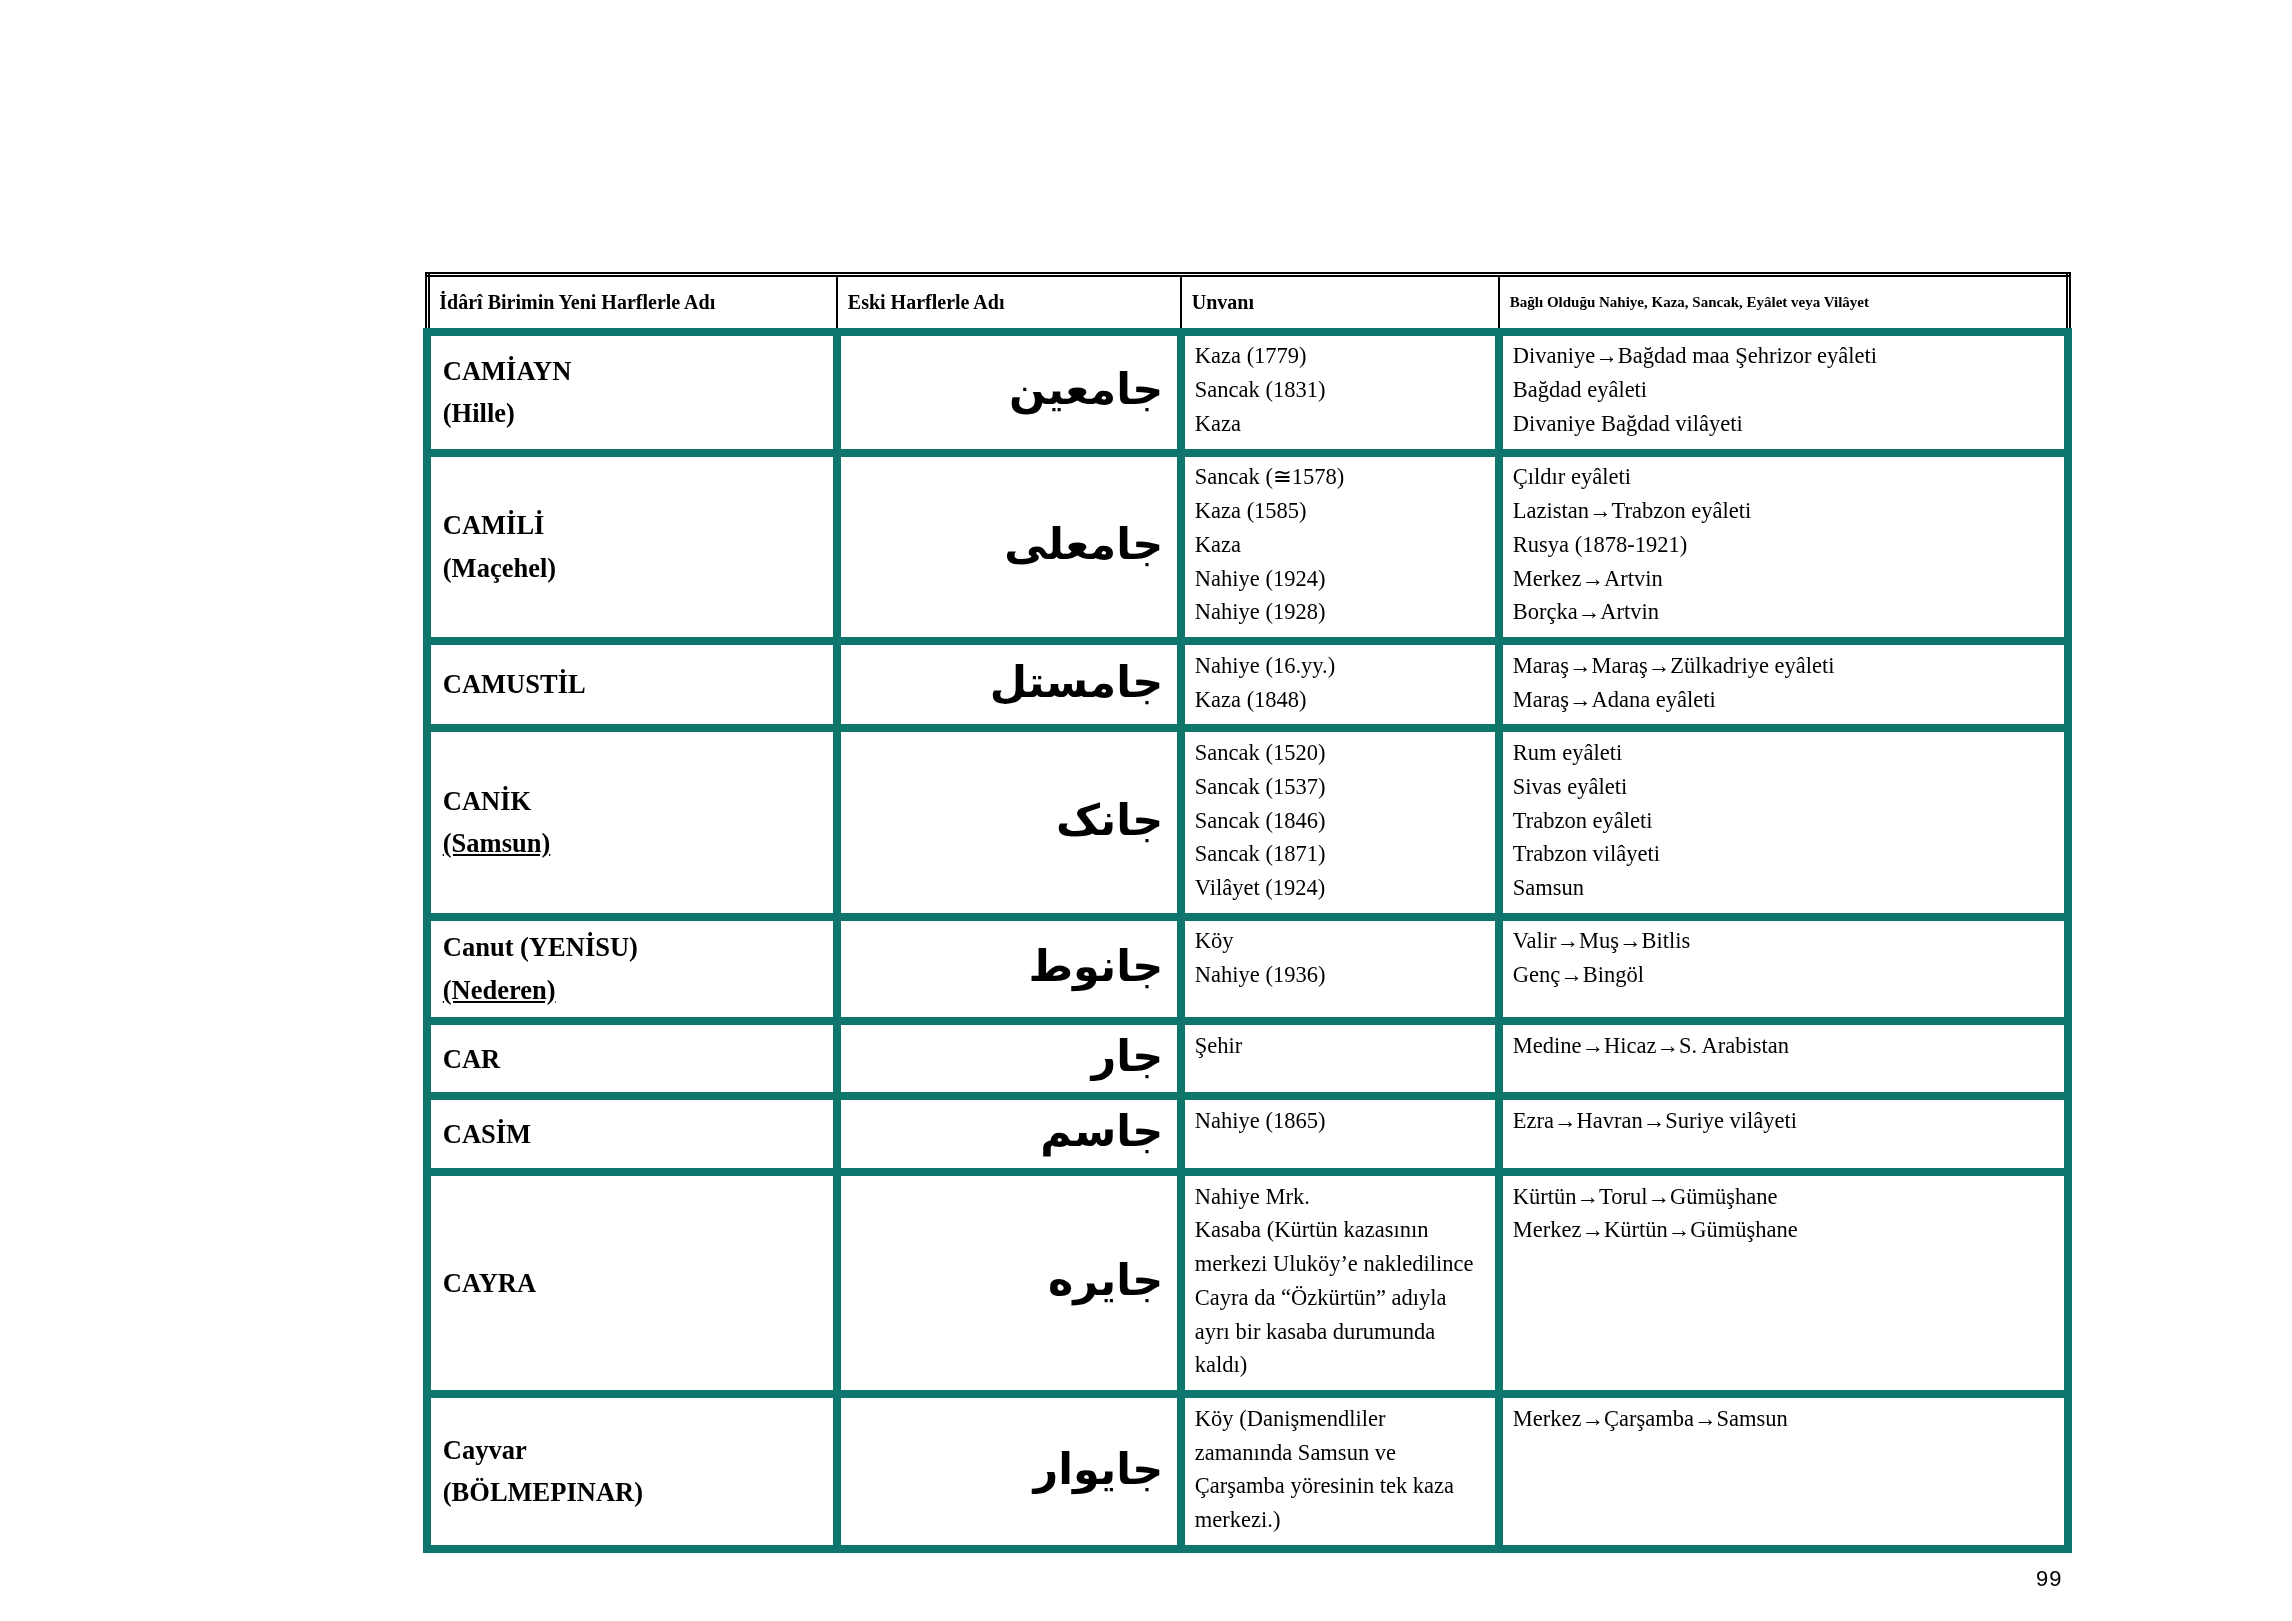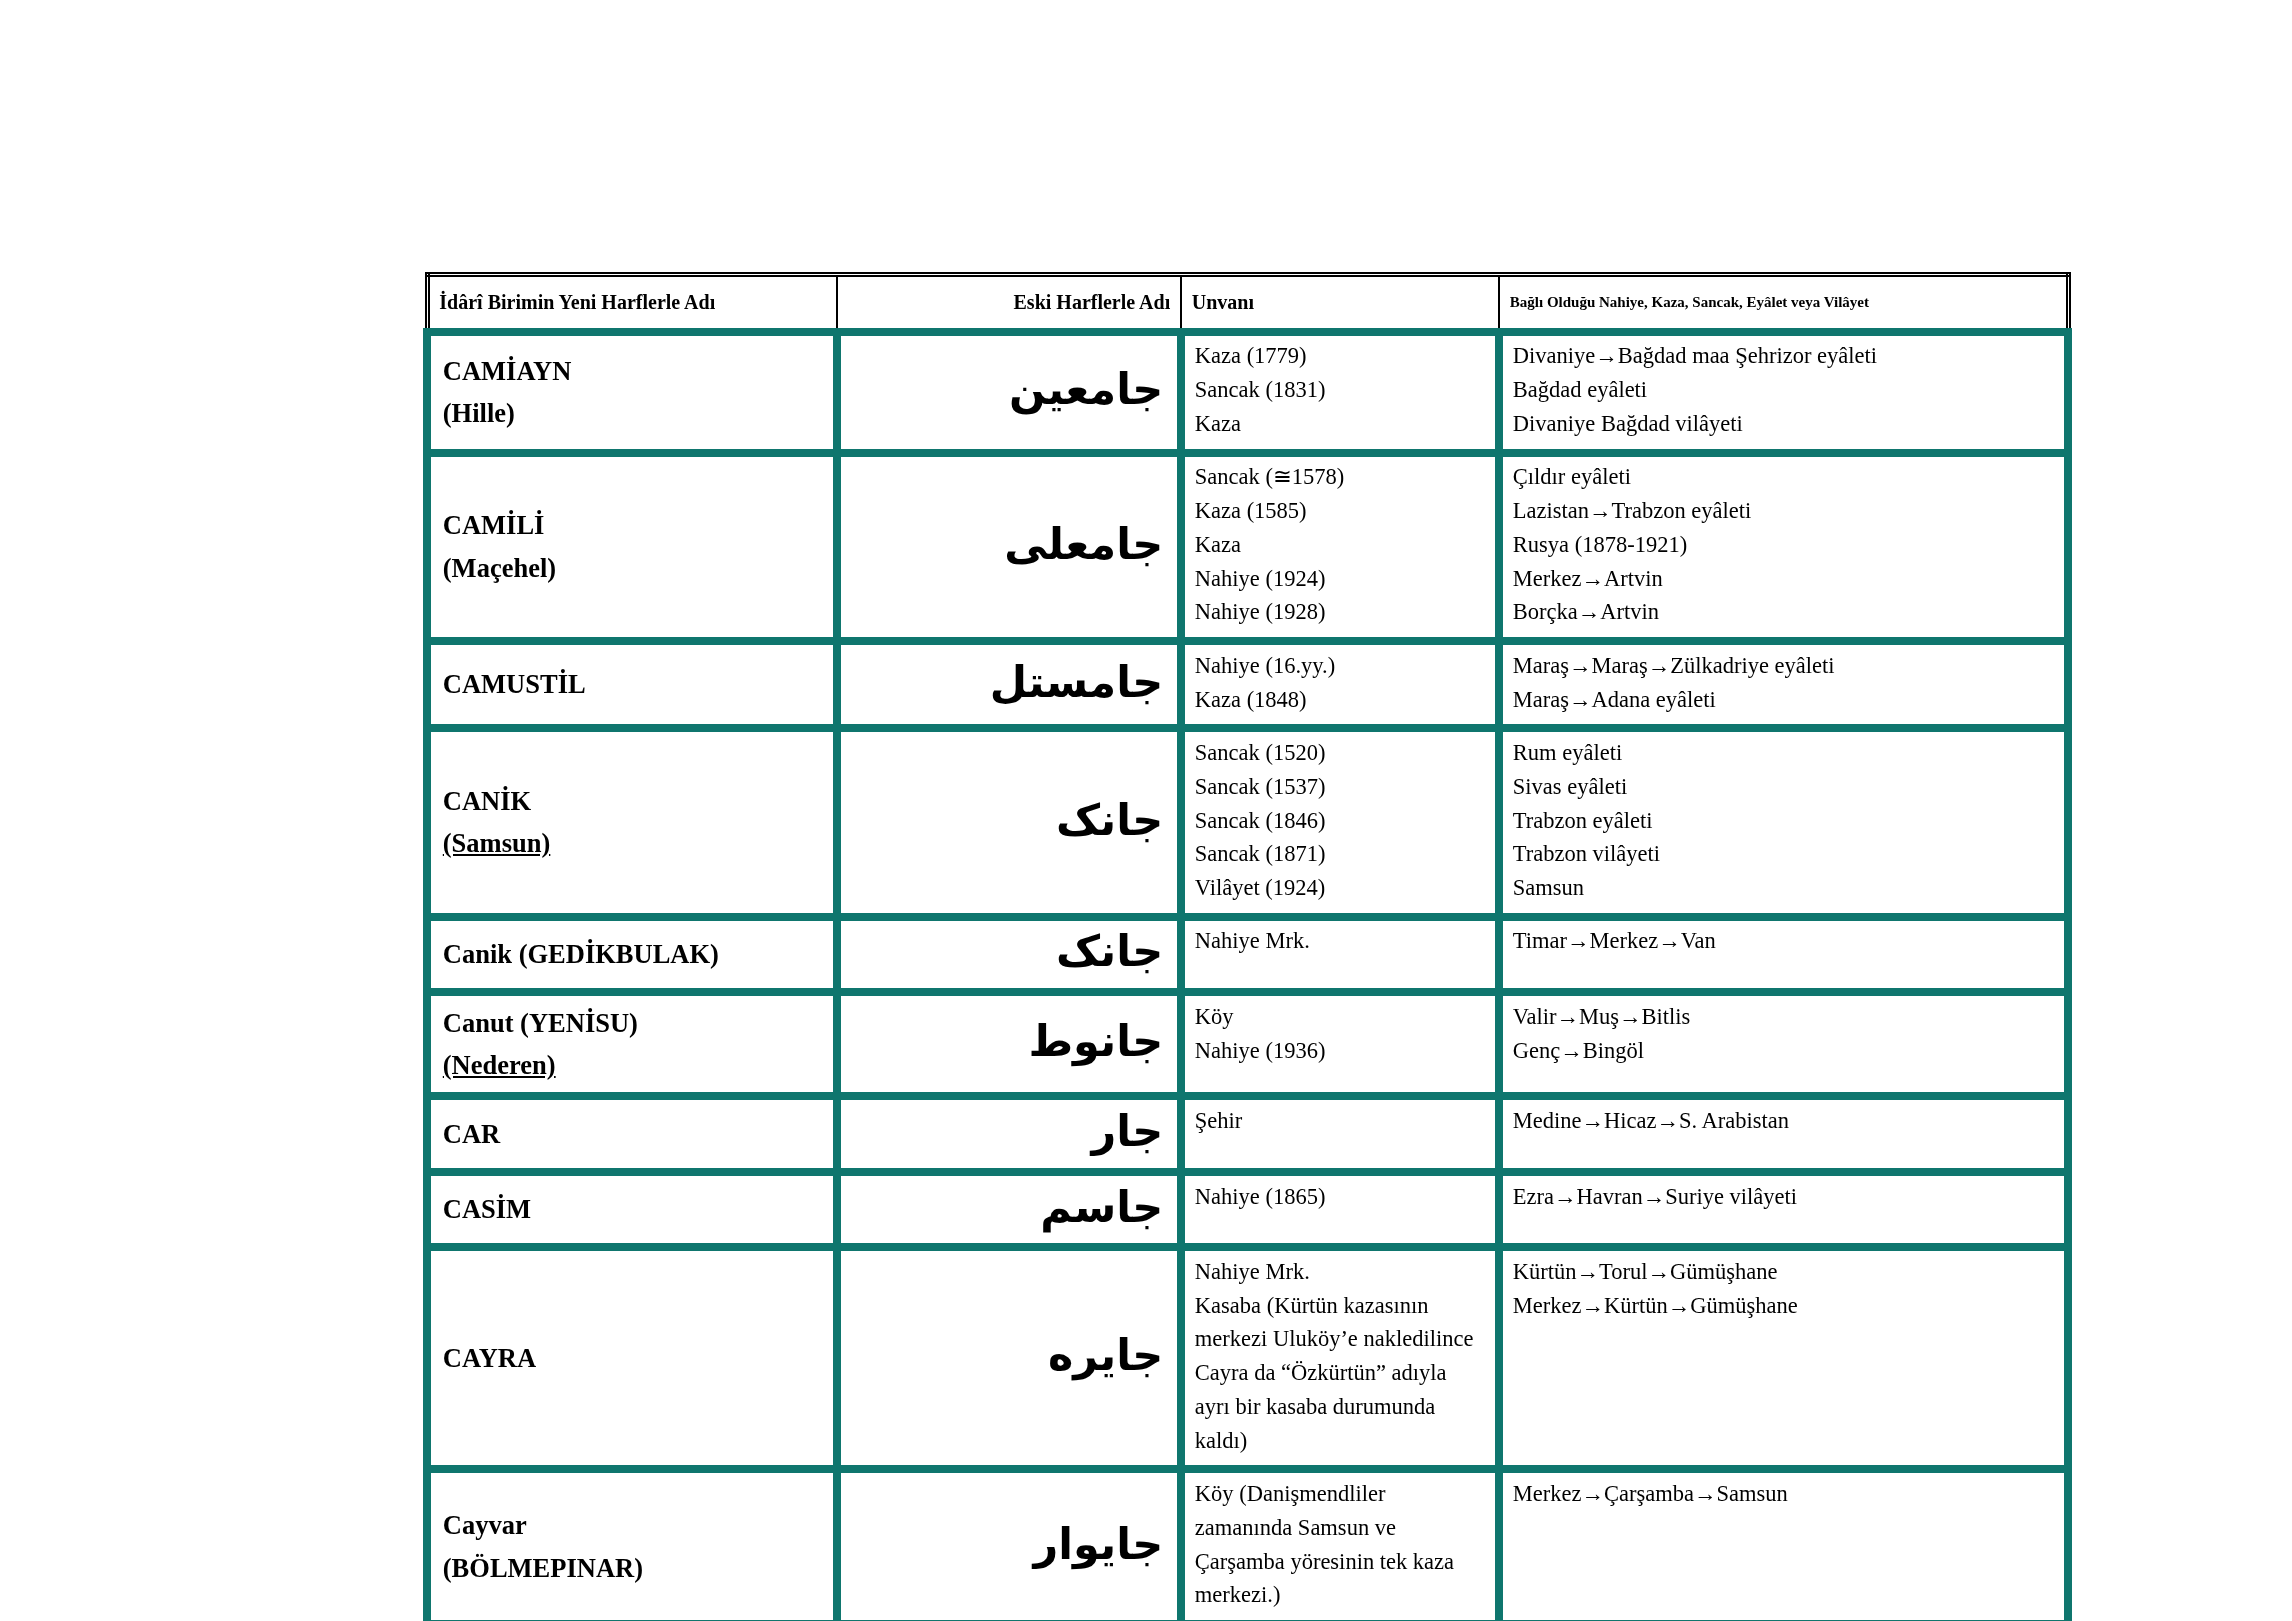--- a/index.html
+++ b/index.html
@@ -32,21 +32,21 @@
     border-bottom: 4.9px double #000;
     font-weight: bold;
     text-align: left;
     vertical-align: middle;
     padding: 7.8px 9.8px;
     font-size: 20px;
     height: 35px;
     overflow: hidden;
     white-space: nowrap;
   }
-  th.h2 { text-align: right; }
+  th.h2 { }
   th.h4 { font-size: 15px; }
   td {
     border: 8px solid #0f766e;
     overflow: hidden;
   }
   td.c-name {
     vertical-align: middle;
     font-weight: bold;
     font-size: 26.5px;
     line-height: 1.6;
@@ -166,32 +166,20 @@
           <td class="c-text">
             <div class="line">Rum eyâleti</div>
             <div class="line">Sivas eyâleti</div>
             <div class="line">Trabzon eyâleti</div>
             <div class="line">Trabzon vilâyeti</div>
             <div class="line">Samsun</div>
           </td>
         </tr>
         <tr>
           <td class="c-name">
-            <div class="name-line">Canik (GEDİKBULAK)</div>
-          </td>
-          <td class="c-arabic" dir="rtl">جانک</td>
-          <td class="c-text">
-            <div class="line">Nahiye Mrk.</div>
-          </td>
-          <td class="c-text">
-            <div class="line">Timar→Merkez→Van</div>
-          </td>
-        </tr>
-        <tr>
-          <td class="c-name">
             <div class="name-line">Canut (YENİSU)</div>
             <div class="name-line u">(Nederen)</div>
           </td>
           <td class="c-arabic" dir="rtl">جانوط</td>
           <td class="c-text">
             <div class="line">Köy</div>
             <div class="line">Nahiye (1936)</div>
           </td>
           <td class="c-text">
             <div class="line">Valir→Muş→Bitlis</div>

